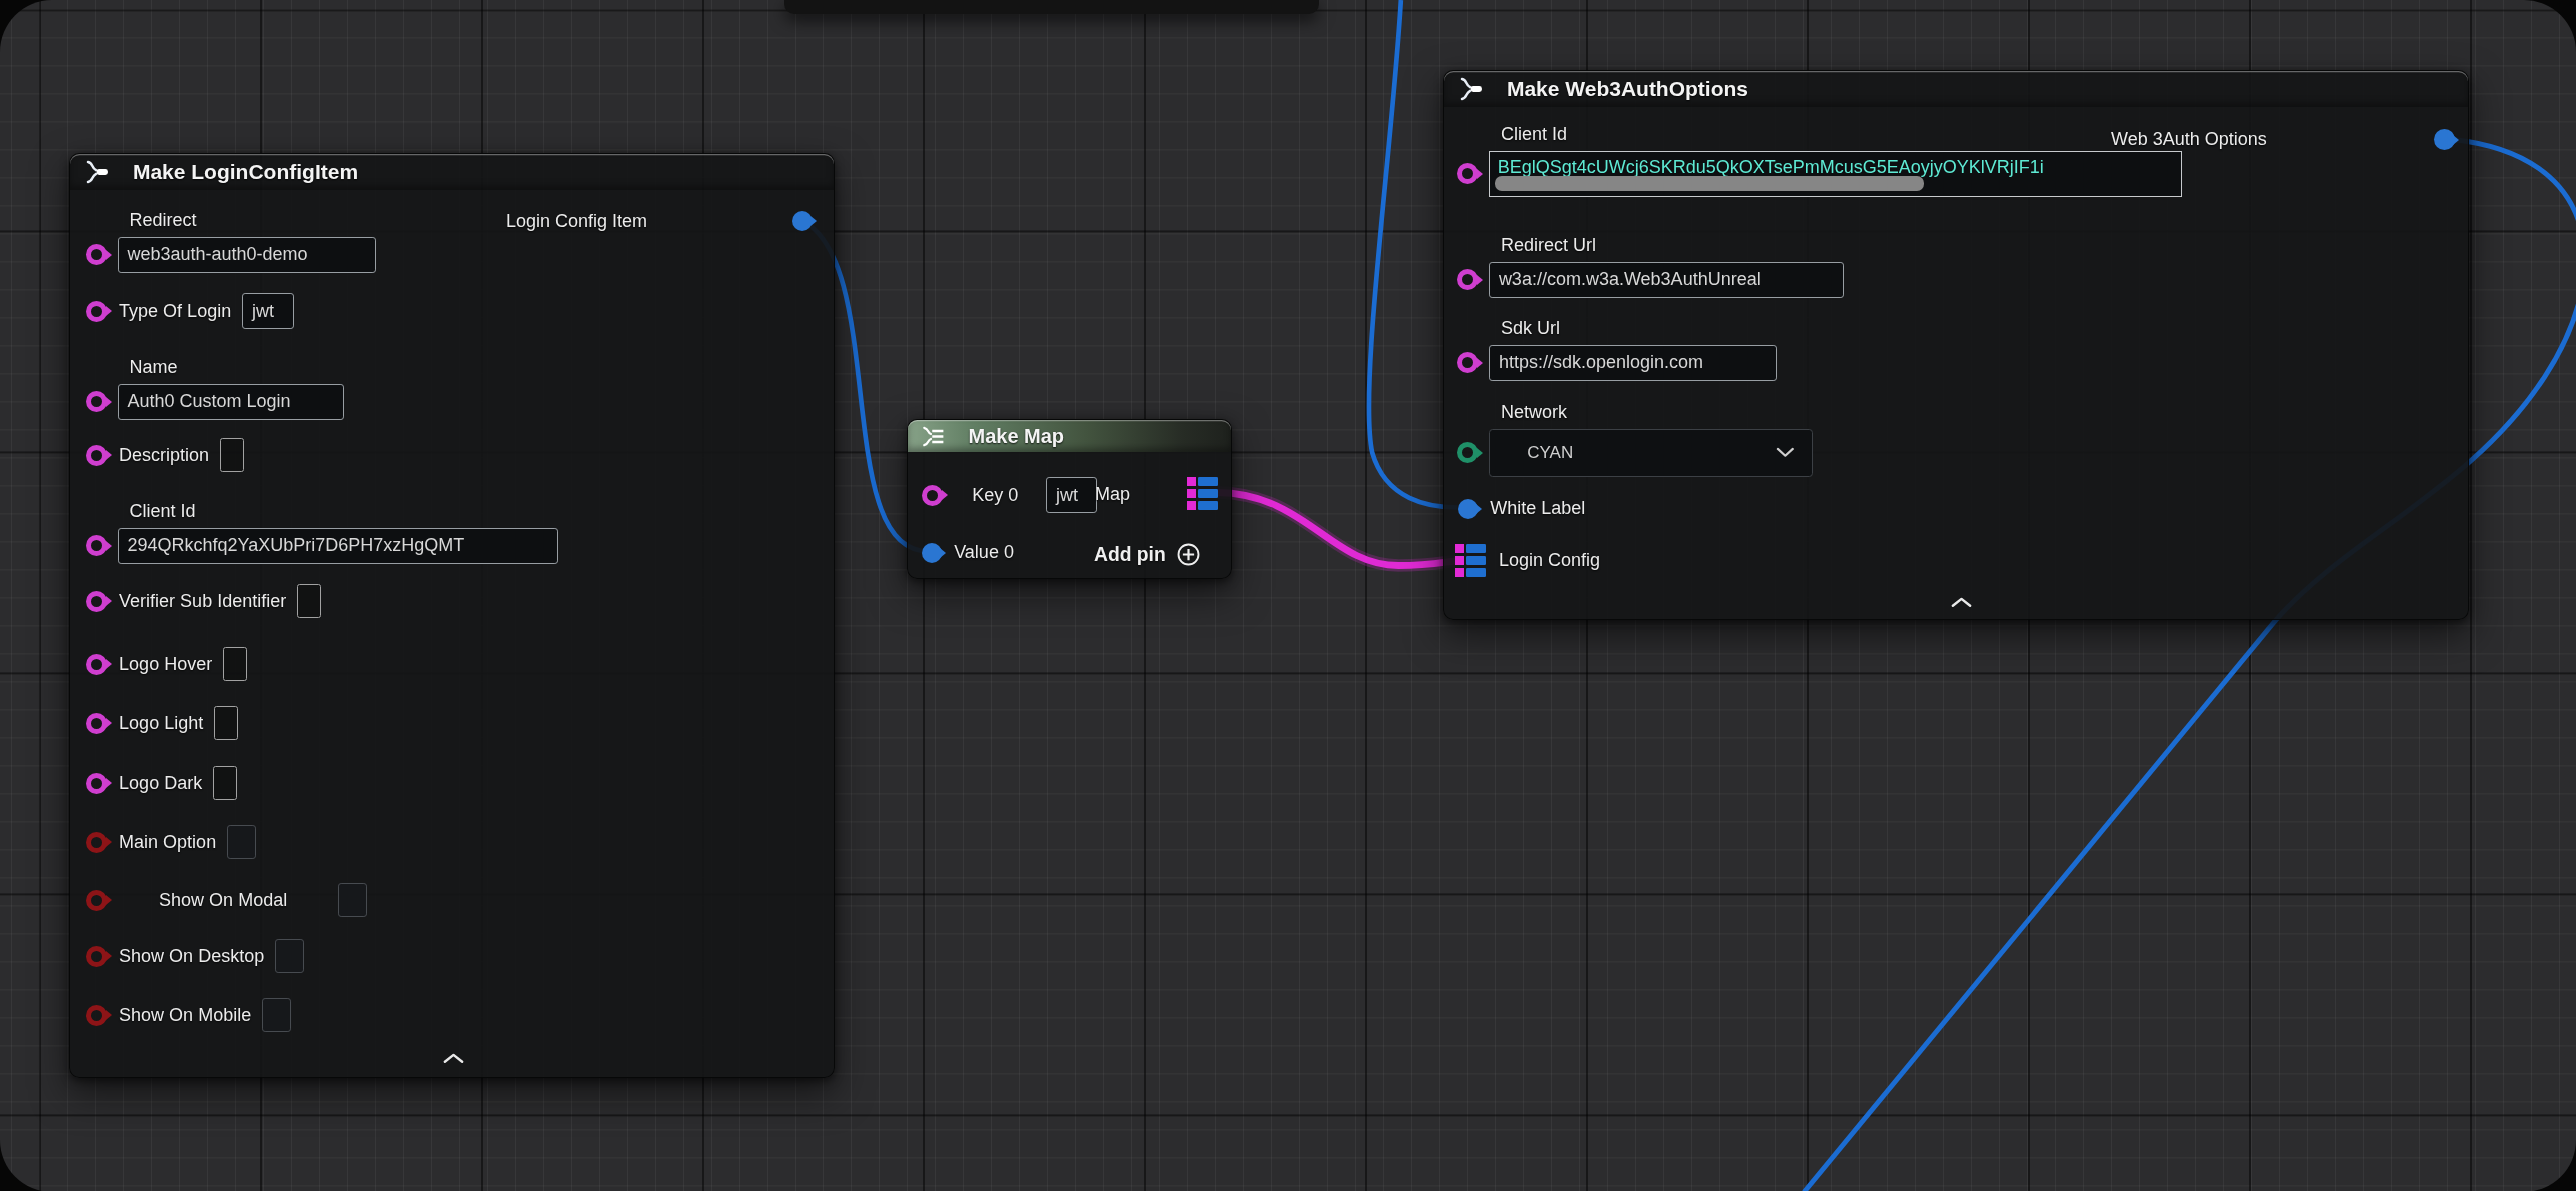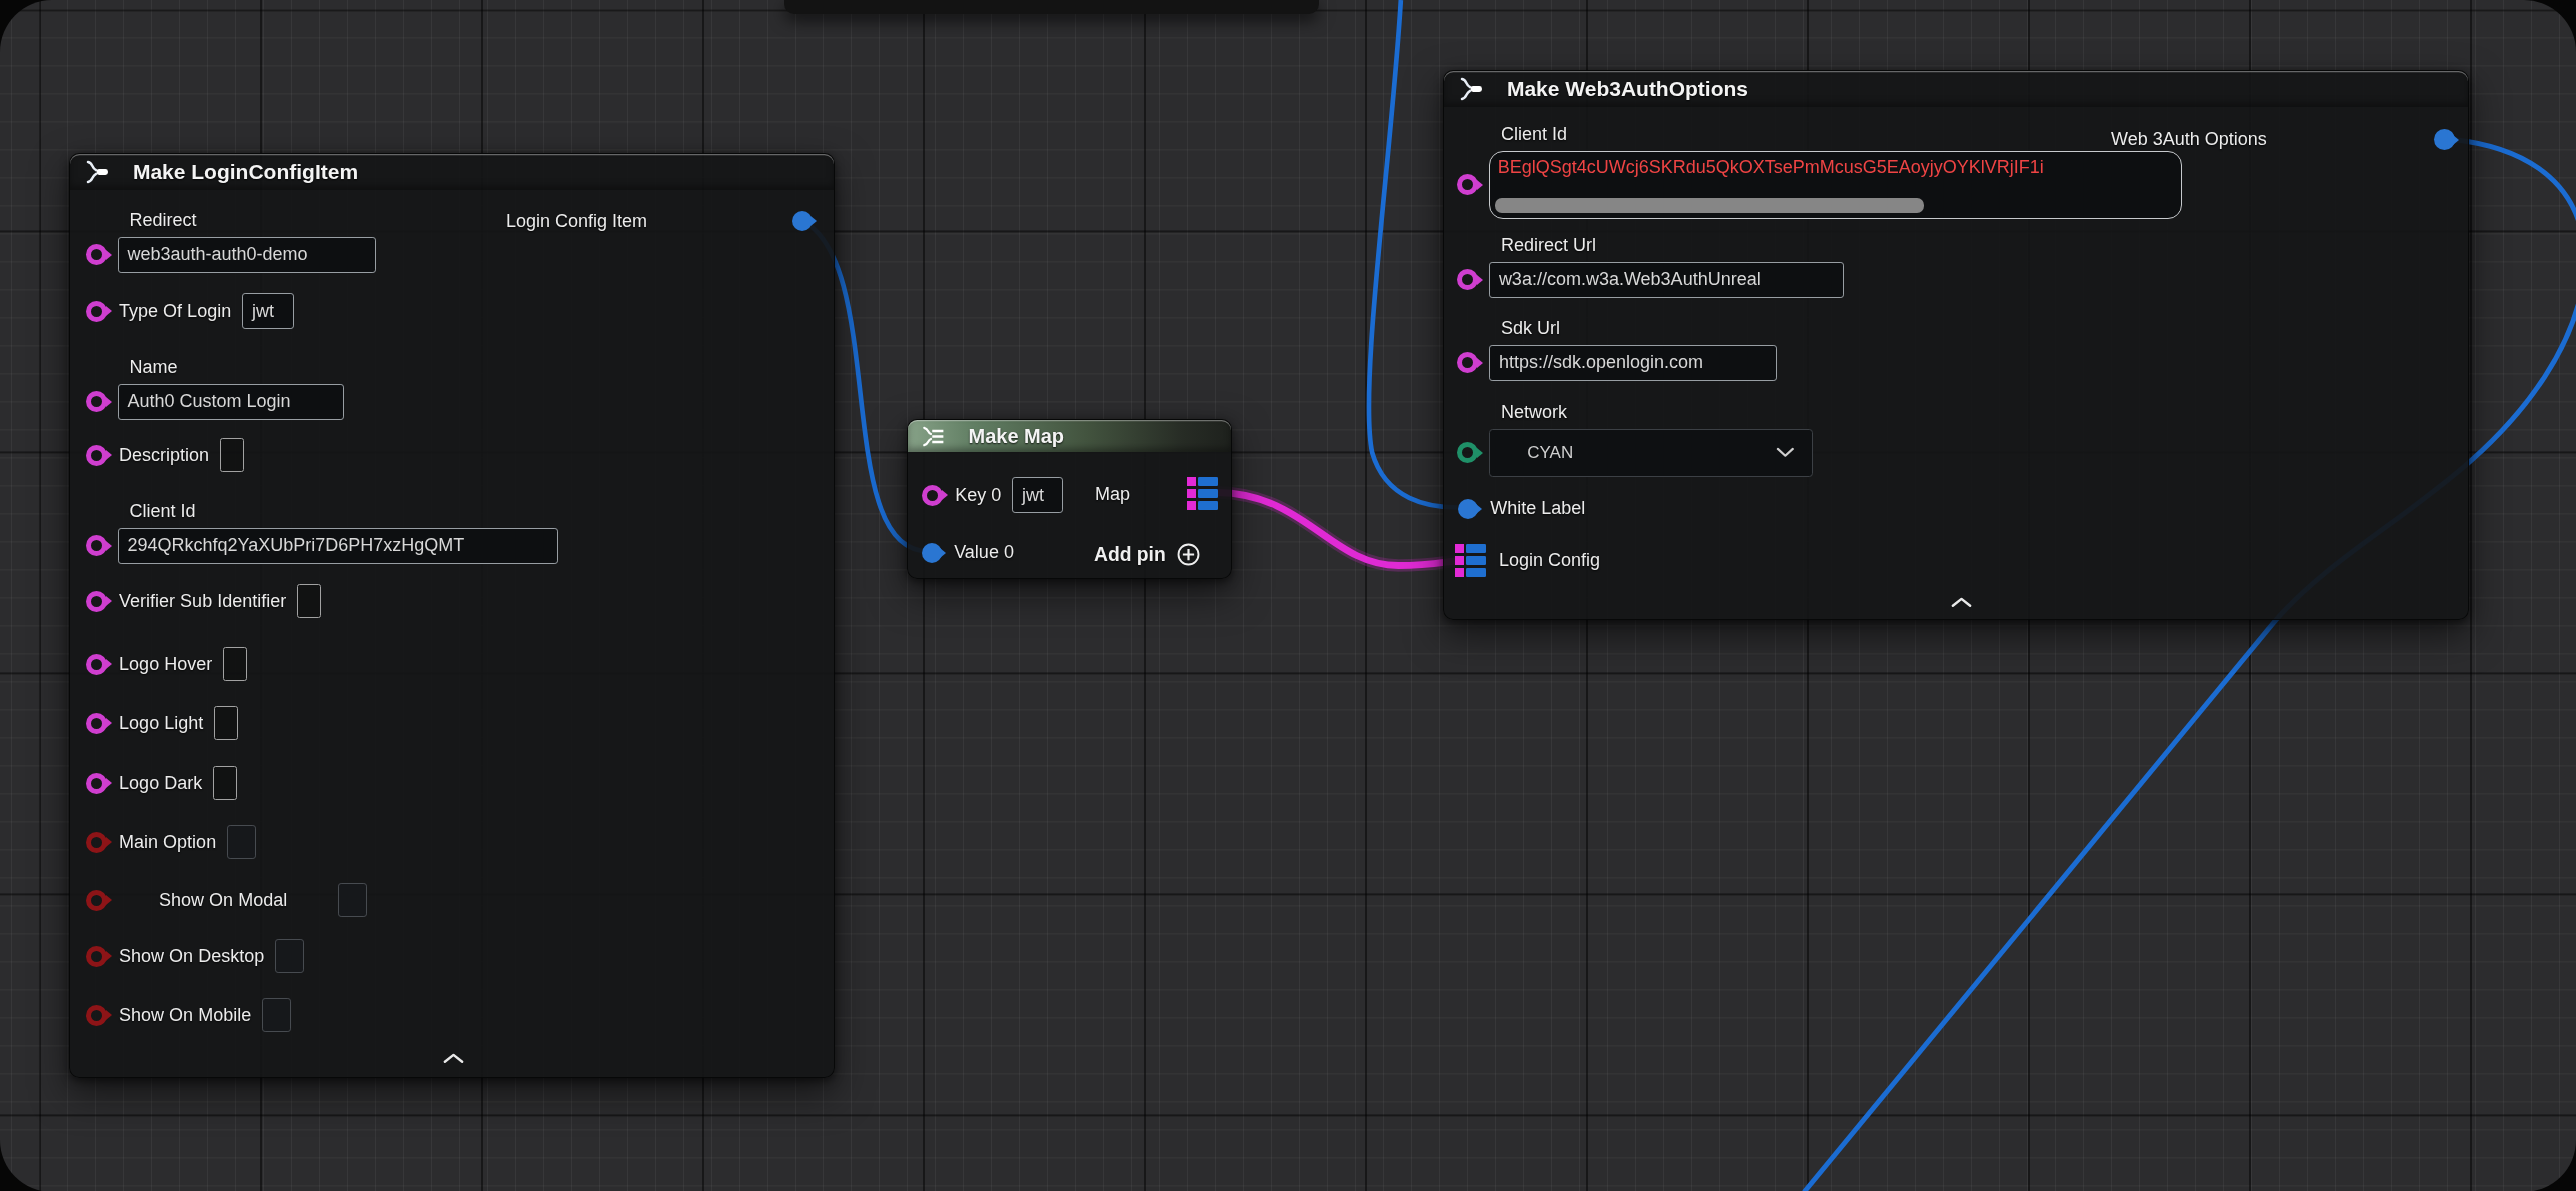--- a/index.html
+++ b/index.html
@@ -53,22 +53,22 @@
   .prow{position:absolute;display:flex;align-items:center;}
   .plabel{color:#ececec;font-size:18px;text-shadow:0 1.2px 1.9px rgba(0,0,0,0.8);white-space:nowrap;margin-left:12.5px;}
   .flabel{color:#ececec;font-size:18px;text-shadow:0 1.2px 1.9px rgba(0,0,0,0.8);white-space:nowrap;margin-left:44px;margin-bottom:5.6px;margin-top:8px;}
   .line{display:flex;align-items:center;}
   .textbox{height:36px;background:#0d0f11;border:1.6px solid #989ea3;border-radius:3.1px;
         color:#d8d8d8;font-size:18px;display:flex;align-items:center;padding:0 8.7px;
         margin-left:11.2px;white-space:nowrap;overflow:hidden;}
   .box-empty{width:24px;height:34px;background:rgba(8,8,8,0.35);border:1.6px solid #a2a2a2;border-radius:2.5px;margin-left:11.2px;}
   .checkbox{width:29px;height:34px;background:#16181b;border:1.6px solid #474b50;border-radius:3.1px;margin-left:11.2px;}
   .out-label{color:#ececec;font-size:18px;text-shadow:0 1.2px 1.9px rgba(0,0,0,0.8);white-space:nowrap;text-align:left;}
-  .bigbox{position:relative;height:68px;background:#0d0f11;border:1.6px solid #c7cacd;border-radius:14px;
-        color:#ef4444;font-size:18px;padding:5px 7.5px 0 7.5px;white-space:nowrap;overflow:hidden;}
+  .bigbox{position:relative;height:46px;background:#0d0f11;border:1.6px solid #c7cacd;border-radius:0;
+        color:#5eead4;font-size:18px;padding:5px 7.5px 0 7.5px;white-space:nowrap;overflow:hidden;}
   .hscroll{position:absolute;left:5px;bottom:5px;height:14.3px;width:429px;background:#868686;border-radius:6.9px;}
   .dropdown{width:324px;height:48px;background:#0e1012;border:1.2px solid #3c4045;border-radius:3.7px;
         display:flex;align-items:center;justify-content:space-between;padding:0 17.5px 0 37px;
         color:#cfcfcf;font-size:17px;}
   .addpin{display:flex;align-items:center;color:#f0f0f0;font-size:19.3px;font-weight:bold;
         text-shadow:0 1.2px 1.9px rgba(0,0,0,0.8);}
   .offnode{position:absolute;background:#131313;border-radius:0 0 10px 10px;
         box-shadow:0 6.2px 16px rgba(0,0,0,0.65);}
 </style>
 </head>
@@ -190,21 +190,21 @@
 
     <div class="node" style="left:907px;top:419px;width:325px;height:160px;">
       <div class="node-header hdr-green" style="height:32px;">
         <svg class="hdr-icon" width="25" height="21" viewBox="0 0 40 34">
           <path d="M5 3 C13 5 10 11 16 13 M5 31 C13 29 10 23 16 21" stroke="#ffffff" stroke-width="3.5" fill="none" stroke-linecap="round"></path>
           <path d="M18 8 H36 M18 17 H36 M18 26 H36" stroke="#ffffff" stroke-width="4"></path>
         </svg>
         <div class="node-title" style="font-size:20px;">Make Map</div>
       </div>
 
-      <div class="prow" style="left:13.7px;top:57px;">
+      <div class="prow" style="left:13.7px;top:57px;gap:17px;">
         <div class="pin-ring pin-string"></div>
         <div class="plabel">Key 0</div>
         <div class="textbox" style="width:51px;">jwt</div>
       </div>
 
       <div class="abs out-label" style="left:187px;top:64px;width:81px;">Map</div>
       <div class="abs map-pin" style="left:279px;top:57px;">
         <i class="mk"></i>
           <i class="mv"></i>
           <i class="mk"></i>

